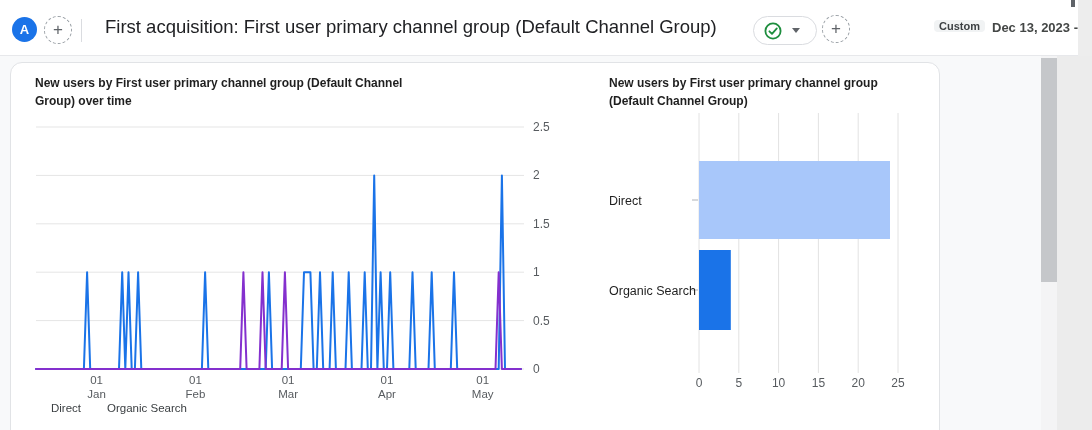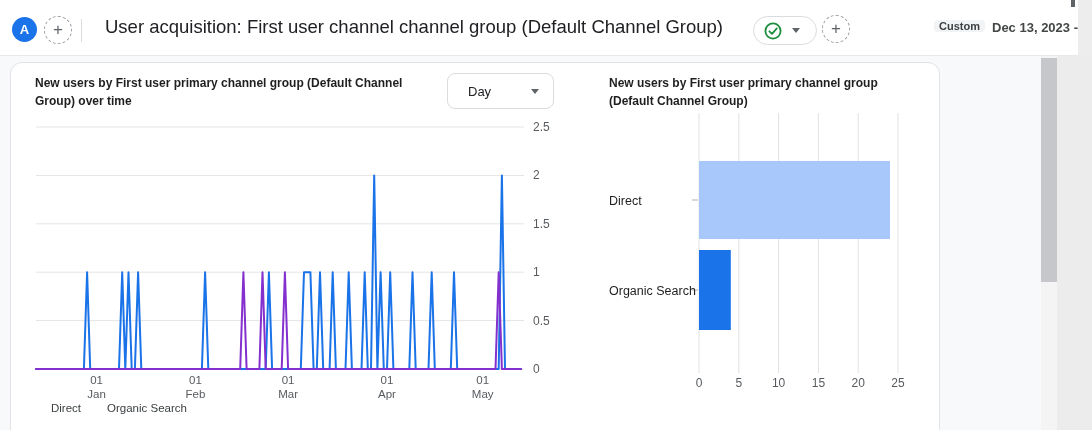--- a/index.html
+++ b/index.html
@@ -54,21 +54,21 @@
 <div id="stage">
 
   <div class="header">
     <div class="avatar">
       <span>A</span>
     </div>
     <div class="plus-circle" id="plus1">
       <span>+</span>
     </div>
     <div class="hdr-divider"></div>
-    <div class="page-title">User acquisition: First user channel channel group (Default Channel Group)</div>
+    <div class="page-title">First acquisition: First user primary channel group (Default Channel Group)</div>
     <div class="check-pill">
       <svg width="20" height="20" viewBox="0 0 20 20">
         <circle cx="10" cy="10" r="7.6" fill="none" stroke="#1e8e3e" stroke-width="1.8"></circle>
         <path d="M6.4 10.3 L9 12.8 L13.8 7.4" fill="none" stroke="#1e8e3e" stroke-width="1.8" stroke-linecap="round" stroke-linejoin="round"></path>
       </svg>
       <span class="caret"></span>
     </div>
     <div class="plus-circle" id="plus2">
       <span>+</span>
     </div>
@@ -77,24 +77,20 @@
     <div class="hdr-corner"></div>
     <div class="top-tick"></div>
   </div>
 
   <div class="right-panel"></div>
   <div class="scroll-track"></div>
   <div class="scroll-thumb"></div>
 
   <div class="card">
     <div class="chart-title" id="trend-title">New users by First user primary channel group (Default Channel Group) over time</div>
-    <div class="interval-dd">
-      <span class="dd-label">Day</span>
-      <span class="caret"></span>
-    </div>
     <div class="chart-title" id="breakdown-title">New users by First user primary channel group (Default Channel Group)</div>
 
     <svg class="chart" id="line-svg" width="570" height="330" viewBox="10 102 570 330">
         <line x1="35" y1="368.0" x2="523" y2="368.0" stroke="#e5e5e5" stroke-width="1"></line>
         <text x="532" y="372.0" fill="#575b5f" font-size="12">0</text>
         <line x1="35" y1="319.6" x2="523" y2="319.6" stroke="#e5e5e5" stroke-width="1"></line>
         <text x="532" y="323.6" fill="#575b5f" font-size="12">0.5</text>
         <line x1="35" y1="271.2" x2="523" y2="271.2" stroke="#e5e5e5" stroke-width="1"></line>
         <text x="532" y="275.2" fill="#575b5f" font-size="12">1</text>
         <line x1="35" y1="222.8" x2="523" y2="222.8" stroke="#e5e5e5" stroke-width="1"></line>

